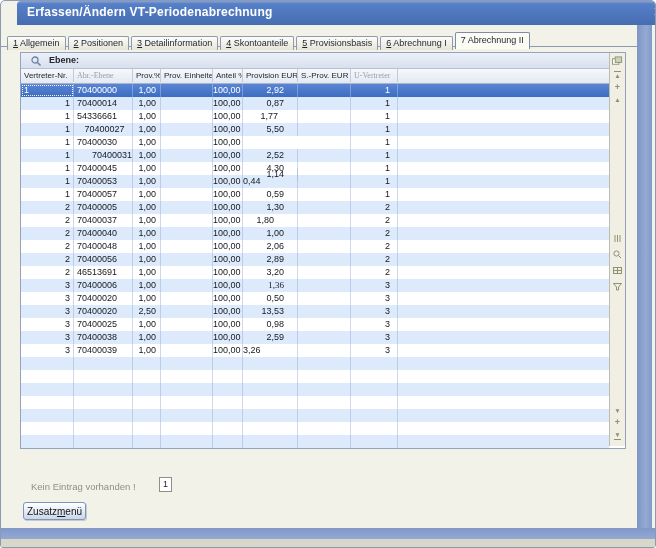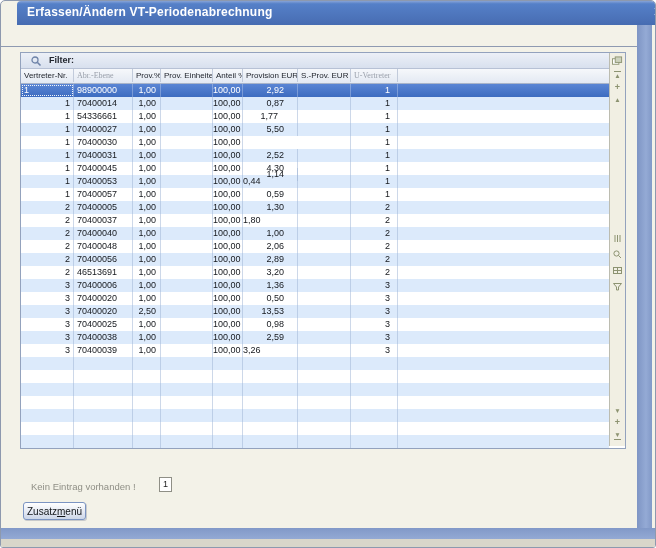--- a/index.html
+++ b/index.html
@@ -70,44 +70,45 @@
 <body>
 
 <div class="window">
   <div class="titlebar">
     <span class="title">Erfassen/Ändern VT-Periodenabrechnung</span>
     <span class="close">x</span>
   </div>
 
   <div class="client">
     <div class="tabline"></div>
+    <div class="tabs" id="tabs"><span class="tab"><u>1</u> Allgemein</span><span class="tab"><u>2</u> Positionen</span><span class="tab"><u>3</u> Detailinformation</span><span class="tab"><u>4</u> Skontoanteile</span><span class="tab"><u>5</u> Provisionsbasis</span><span class="tab"><u>6</u> Abrechnung I</span><span class="tab active">7 Abrechnung II</span></div>
 
     <div class="panel">
       <div class="filterbar">
         <svg width="12" height="12" viewBox="0 0 12 12">
           <circle cx="5" cy="5" r="3" fill="none" stroke="#6e83a8" stroke-width="1.3"></circle>
           <line x1="7.5" y1="7.5" x2="10.5" y2="10.5" stroke="#6e83a8" stroke-width="1.6"></line>
         </svg>
-        <span class="flabel">Filter:</span>
+        <span class="flabel">Ebene:</span>
       </div>
       <div class="gridhead" id="gridhead">
           <div class="hcell" style="width: 53px;">Vertreter-Nr.</div>
           <div class="hcell muted" style="width: 59px;">Abr.-Ebene</div>
           <div class="hcell" style="width: 28px;">Prov.%</div>
           <div class="hcell" style="width: 52px;">Prov. Einheiten</div>
           <div class="hcell" style="width: 30px;">Anteil %</div>
           <div class="hcell" style="width: 55px;">Provision EUR</div>
           <div class="hcell" style="width: 53px;">S.-Prov. EUR</div>
           <div class="hcell muted" style="width: 47px;">U-Vertreter</div>
           <div class="hcell fill"></div>
         </div>
       <div class="gridbody" id="gridbody">
           <div class="row sel">
             <div class="cell focus" style="width: 53px; text-align: right; padding-right: 3px;">1</div>
-            <div class="cell" style="width: 59px; text-align: left; padding-left: 3px;">98900000</div>
+            <div class="cell" style="width: 59px; text-align: left; padding-left: 3px;">70400000</div>
             <div class="cell" style="width: 28px; text-align: right; padding-right: 4px;">1,00</div>
             <div class="cell" style="width: 52px; text-align: right; padding-right: 4px;"></div>
             <div class="cell" style="width: 30px; text-align: right; padding-right: 3px;">100,00</div>
             <div class="cell" style="width: 55px; text-align: right; padding-right: 13px;">2,92</div>
             <div class="cell" style="width: 53px; text-align: right; padding-right: 4px;"></div>
             <div class="cell" style="width: 47px; text-align: right; padding-right: 7px;">1</div>
             <div class="cell fill"></div>
           </div>
           <div class="row alt">
             <div class="cell" style="width: 53px; text-align: right; padding-right: 3px;">1</div>
@@ -126,21 +127,21 @@
             <div class="cell" style="width: 28px; text-align: right; padding-right: 4px;">1,00</div>
             <div class="cell" style="width: 52px; text-align: right; padding-right: 4px;"></div>
             <div class="cell" style="width: 30px; text-align: right; padding-right: 3px;">100,00</div>
             <div class="cell" style="width: 55px; text-align: right; padding-right: 19px;">1,77</div>
             <div class="cell" style="width: 53px; text-align: right; padding-right: 4px;"></div>
             <div class="cell" style="width: 47px; text-align: right; padding-right: 7px;">1</div>
             <div class="cell fill"></div>
           </div>
           <div class="row alt">
             <div class="cell" style="width: 53px; text-align: right; padding-right: 3px;">1</div>
-            <div class="cell" style="width: 59px; text-align: left; padding-left: 3px;">70400027</div>
+            <div class="cell" style="width: 59px; text-align: center; padding-left: 3px;">70400027</div>
             <div class="cell" style="width: 28px; text-align: right; padding-right: 4px;">1,00</div>
             <div class="cell" style="width: 52px; text-align: right; padding-right: 4px;"></div>
             <div class="cell" style="width: 30px; text-align: right; padding-right: 3px;">100,00</div>
             <div class="cell" style="width: 55px; text-align: right; padding-right: 13px;">5,50</div>
             <div class="cell" style="width: 53px; text-align: right; padding-right: 4px;"></div>
             <div class="cell" style="width: 47px; text-align: right; padding-right: 7px;">1</div>
             <div class="cell fill"></div>
           </div>
           <div class="row">
             <div class="cell" style="width: 53px; text-align: right; padding-right: 3px;">1</div>
@@ -148,21 +149,21 @@
             <div class="cell" style="width: 28px; text-align: right; padding-right: 4px;">1,00</div>
             <div class="cell" style="width: 52px; text-align: right; padding-right: 4px;"></div>
             <div class="cell" style="width: 30px; text-align: right; padding-right: 3px;">100,00</div>
             <div class="cell" style="width: 55px; text-align: right; padding-right: 13px; margin-top: 32px;">1,14</div>
             <div class="cell" style="width: 53px; text-align: right; padding-right: 4px;"></div>
             <div class="cell" style="width: 47px; text-align: right; padding-right: 7px;">1</div>
             <div class="cell fill"></div>
           </div>
           <div class="row alt">
             <div class="cell" style="width: 53px; text-align: right; padding-right: 3px;">1</div>
-            <div class="cell" style="width: 59px; text-align: left; padding-left: 3px;">70400031</div>
+            <div class="cell" style="width: 59px; text-align: right; padding-left: 3px;">70400031</div>
             <div class="cell" style="width: 28px; text-align: right; padding-right: 4px;">1,00</div>
             <div class="cell" style="width: 52px; text-align: right; padding-right: 4px;"></div>
             <div class="cell" style="width: 30px; text-align: right; padding-right: 3px;">100,00</div>
             <div class="cell" style="width: 55px; text-align: right; padding-right: 13px;">2,52</div>
             <div class="cell" style="width: 53px; text-align: right; padding-right: 4px;"></div>
             <div class="cell" style="width: 47px; text-align: right; padding-right: 7px;">1</div>
             <div class="cell fill"></div>
           </div>
           <div class="row">
             <div class="cell" style="width: 53px; text-align: right; padding-right: 3px;">1</div>
@@ -207,21 +208,21 @@
             <div class="cell" style="width: 53px; text-align: right; padding-right: 4px;"></div>
             <div class="cell" style="width: 47px; text-align: right; padding-right: 7px;">2</div>
             <div class="cell fill"></div>
           </div>
           <div class="row">
             <div class="cell" style="width: 53px; text-align: right; padding-right: 3px;">2</div>
             <div class="cell" style="width: 59px; text-align: left; padding-left: 3px;">70400037</div>
             <div class="cell" style="width: 28px; text-align: right; padding-right: 4px;">1,00</div>
             <div class="cell" style="width: 52px; text-align: right; padding-right: 4px;"></div>
             <div class="cell" style="width: 30px; text-align: right; padding-right: 3px;">100,00</div>
-            <div class="cell" style="width: 55px; text-align: left; padding-right: 14px;">1,80</div>
+            <div class="cell" style="width: 55px; text-align: right; padding-right: 23px;">1,80</div>
             <div class="cell" style="width: 53px; text-align: right; padding-right: 4px;"></div>
             <div class="cell" style="width: 47px; text-align: right; padding-right: 7px;">2</div>
             <div class="cell fill"></div>
           </div>
           <div class="row alt">
             <div class="cell" style="width: 53px; text-align: right; padding-right: 3px;">2</div>
             <div class="cell" style="width: 59px; text-align: left; padding-left: 3px;">70400040</div>
             <div class="cell" style="width: 28px; text-align: right; padding-right: 4px;">1,00</div>
             <div class="cell" style="width: 52px; text-align: right; padding-right: 4px;"></div>
             <div class="cell" style="width: 30px; text-align: right; padding-right: 3px;">100,00</div>
@@ -262,21 +263,21 @@
             <div class="cell" style="width: 53px; text-align: right; padding-right: 4px;"></div>
             <div class="cell" style="width: 47px; text-align: right; padding-right: 7px;">2</div>
             <div class="cell fill"></div>
           </div>
           <div class="row alt">
             <div class="cell" style="width: 53px; text-align: right; padding-right: 3px;">3</div>
             <div class="cell" style="width: 59px; text-align: left; padding-left: 3px;">70400006</div>
             <div class="cell" style="width: 28px; text-align: right; padding-right: 4px;">1,00</div>
             <div class="cell" style="width: 52px; text-align: right; padding-right: 4px;"></div>
             <div class="cell" style="width: 30px; text-align: right; padding-right: 3px;">100,00</div>
-            <div class="cell" style="width: 55px; text-align: right; padding-right: 13px;">1,36</div>
+            <div class="cell" style="width: 55px; text-align: right; padding-right: 13px; font-family: Liberation Serif, serif;">1,36</div>
             <div class="cell" style="width: 53px; text-align: right; padding-right: 4px;"></div>
             <div class="cell" style="width: 47px; text-align: right; padding-right: 7px;">3</div>
             <div class="cell fill"></div>
           </div>
           <div class="row">
             <div class="cell" style="width: 53px; text-align: right; padding-right: 3px;">3</div>
             <div class="cell" style="width: 59px; text-align: left; padding-left: 3px;">70400020</div>
             <div class="cell" style="width: 28px; text-align: right; padding-right: 4px;">1,00</div>
             <div class="cell" style="width: 52px; text-align: right; padding-right: 4px;"></div>
             <div class="cell" style="width: 30px; text-align: right; padding-right: 3px;">100,00</div>

